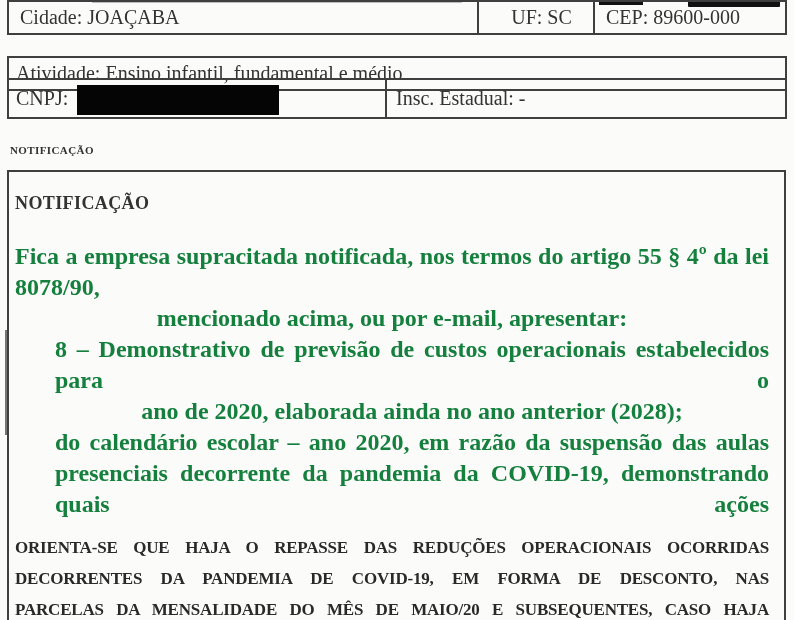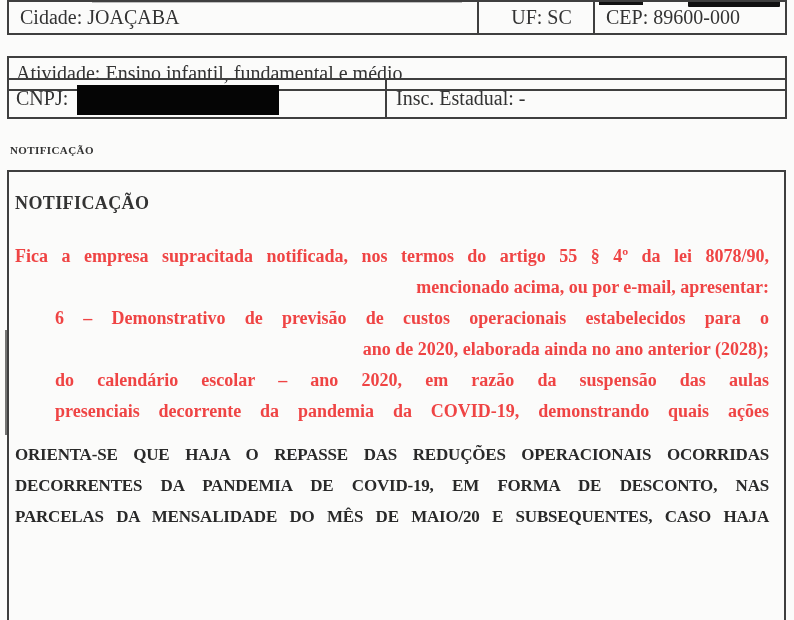--- a/index.html
+++ b/index.html
@@ -76,32 +76,32 @@
     box-sizing: border-box;
     padding: 0 15px 0 6px;
   }
   .box-heading {
     margin-top: 21px;
     font-size: 18px;
     font-weight: 700;
     letter-spacing: 0.4px;
     color: #333;
   }
-  .para { font-size: 18px; font-weight: 600; line-height: 31px; color: #ef4444; }
+  .para { font-size: 24px; font-weight: 600; line-height: 31px; color: #15803d; }
   .para-intro { margin-top: 27px; }
   .para-item  { margin-left: 40px; }
   .para-orienta {
     margin-top: 12px;
     font-size: 17px;
     font-weight: 700;
     letter-spacing: -0.2px;
     color: #292929;
   }
   .jl { text-align: justify; text-align-last: justify; }
-  .ll { text-align: right; }
+  .ll { text-align: center; }
 </style>
 </head>
 <body>
 
 <div class="page">
 
   <div class="smudge smudge-mid"></div>
   <div class="smudge smudge-cep-a"></div>
   <div class="smudge smudge-cep-b"></div>
   <div class="smudge-left" style="position:absolute;"></div>
@@ -138,21 +138,21 @@
 
   <div class="exig-box">
     <div class="box-heading">NOTIFICAÇÃO</div>
 
     <div class="para para-intro">
       <div class="jl">Fica a empresa supracitada notificada, nos termos do artigo 55 § 4º da lei 8078/90,</div>
       <div class="ll">mencionado acima, ou por e-mail, apresentar:</div>
     </div>
 
     <div class="para para-item">
-      <div class="jl">6 – Demonstrativo de previsão de custos operacionais estabelecidos para o</div>
+      <div class="jl">8 – Demonstrativo de previsão de custos operacionais estabelecidos para o</div>
       <div class="ll">ano de 2020, elaborada ainda no ano anterior (2028);</div>
     </div>
 
     <div class="para para-item">
       <div class="jl">do calendário escolar – ano 2020, em razão da suspensão das aulas</div>
       <div class="jl">presenciais decorrente da pandemia da COVID-19, demonstrando quais ações</div>
     </div>
 
     <div class="para para-orienta">
       <div class="jl">ORIENTA-SE QUE HAJA O REPASSE DAS REDUÇÕES OPERACIONAIS OCORRIDAS</div>

